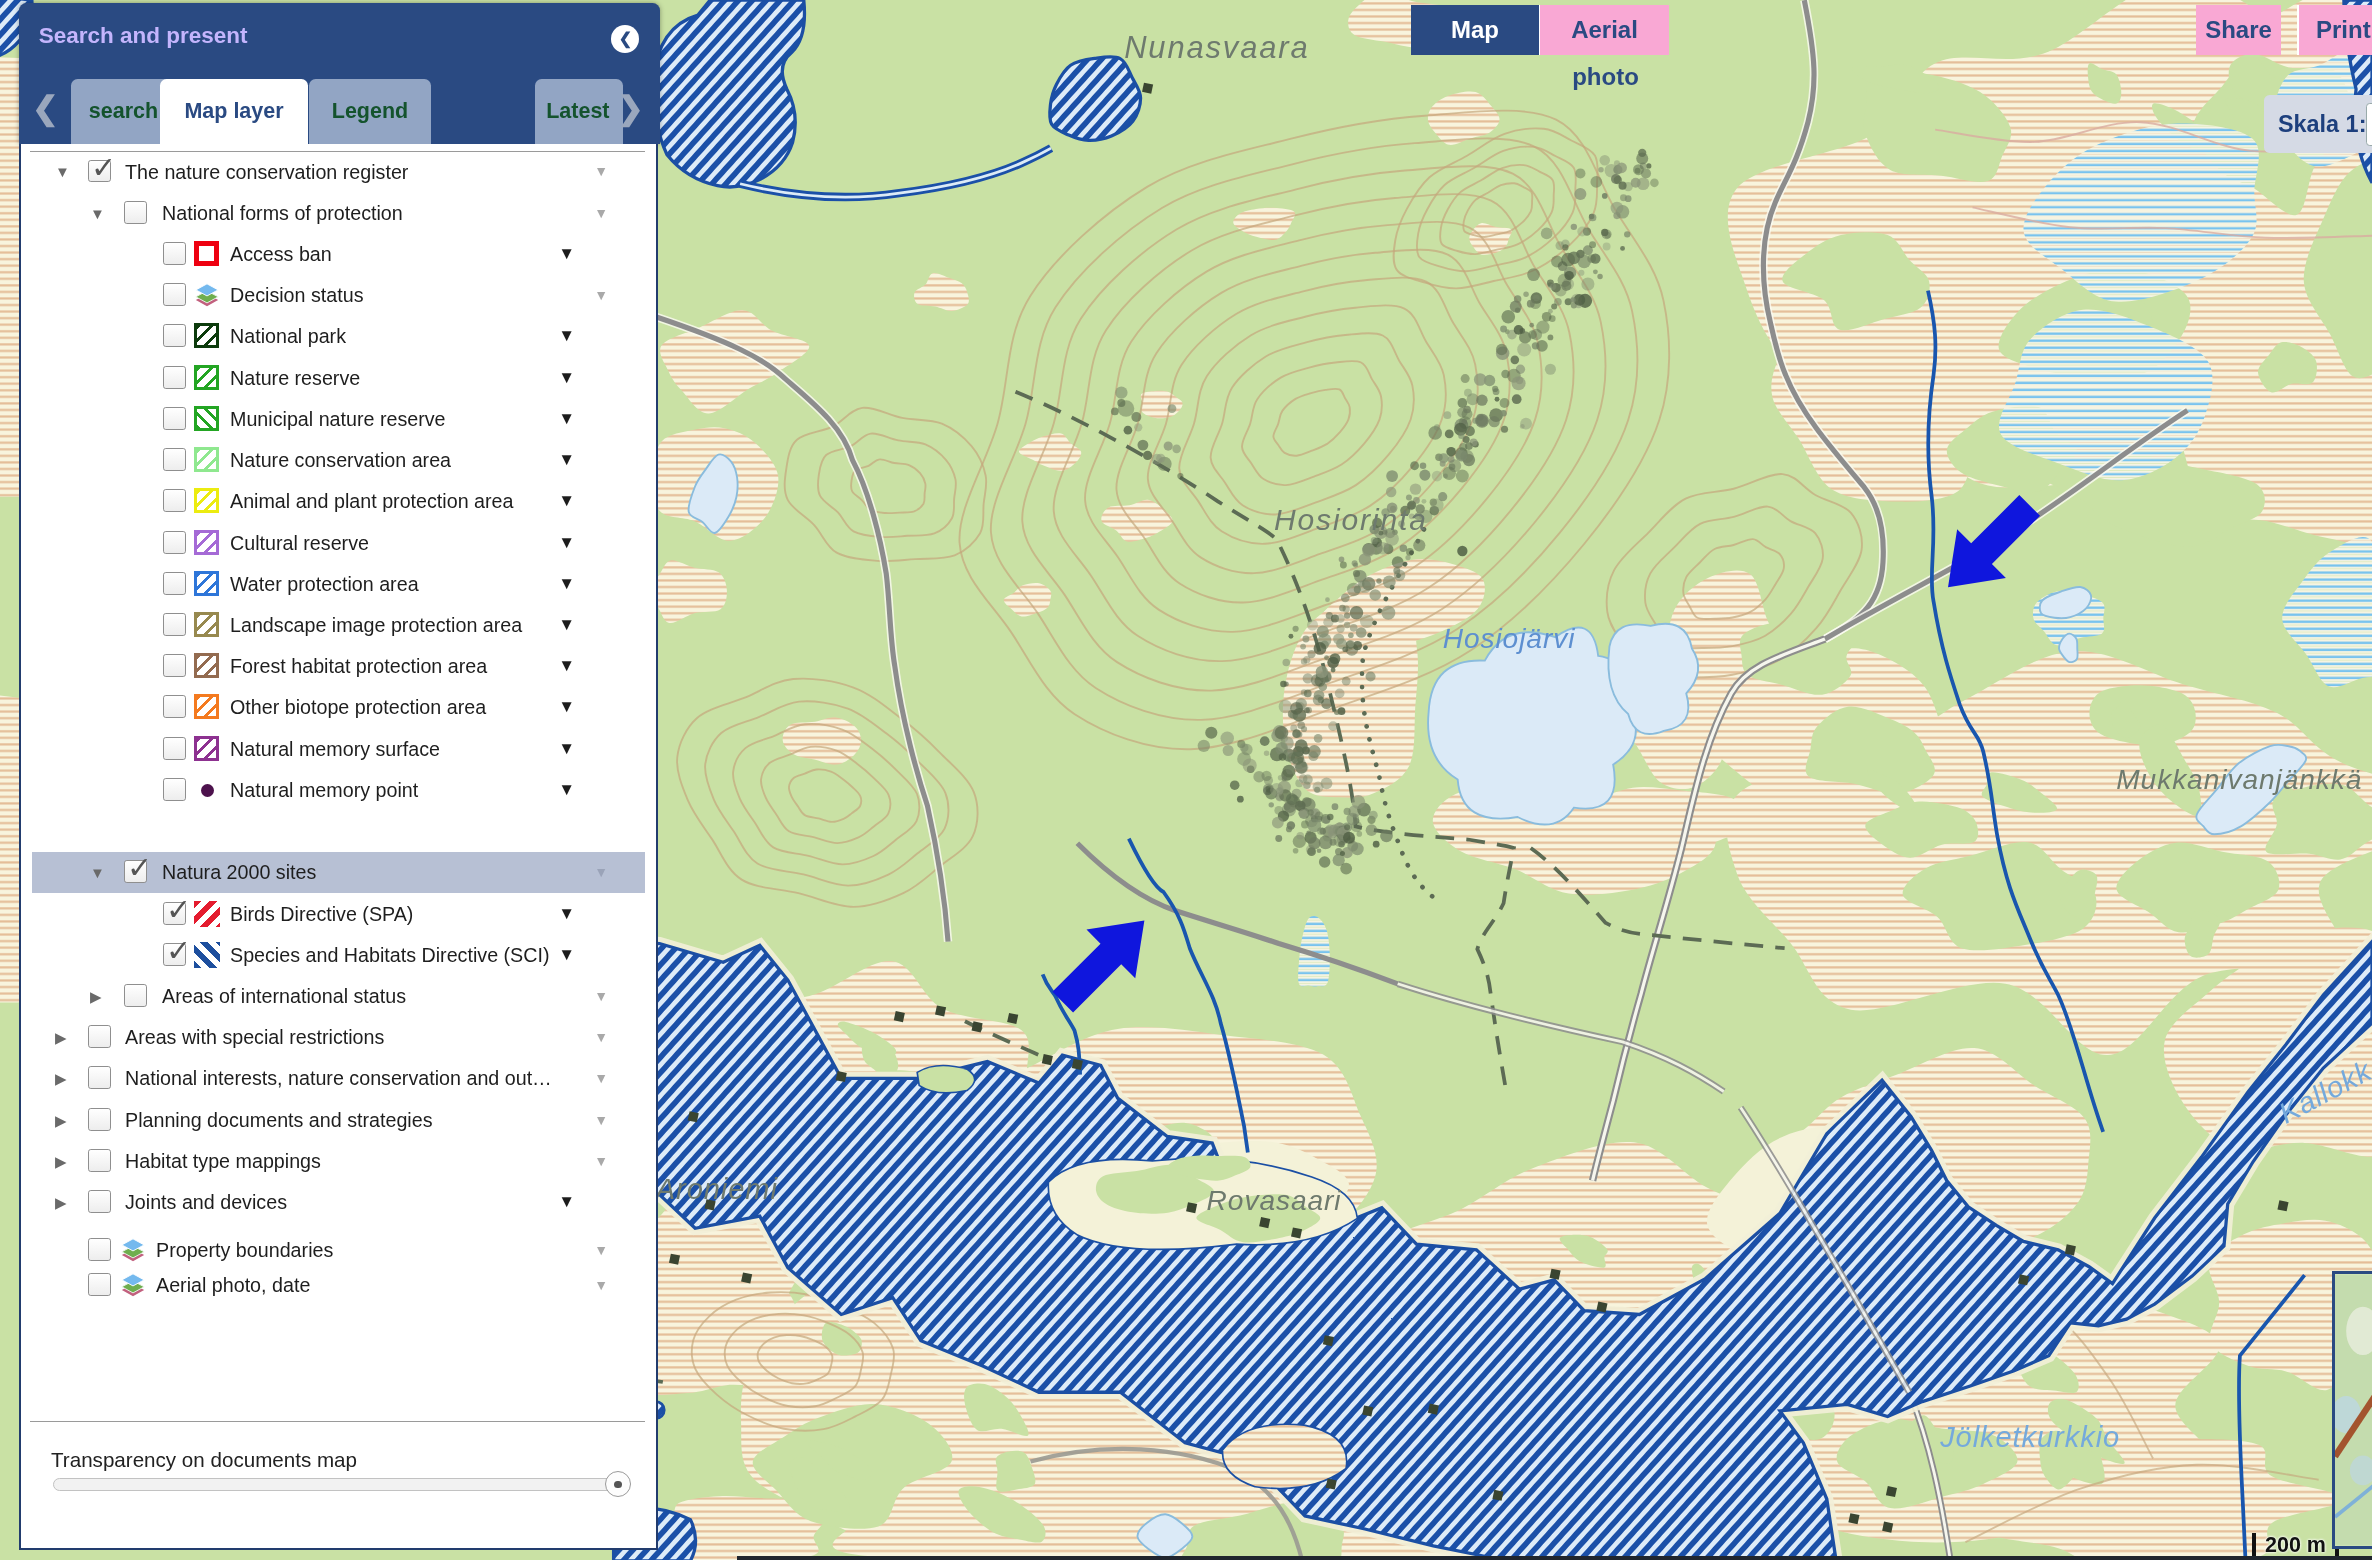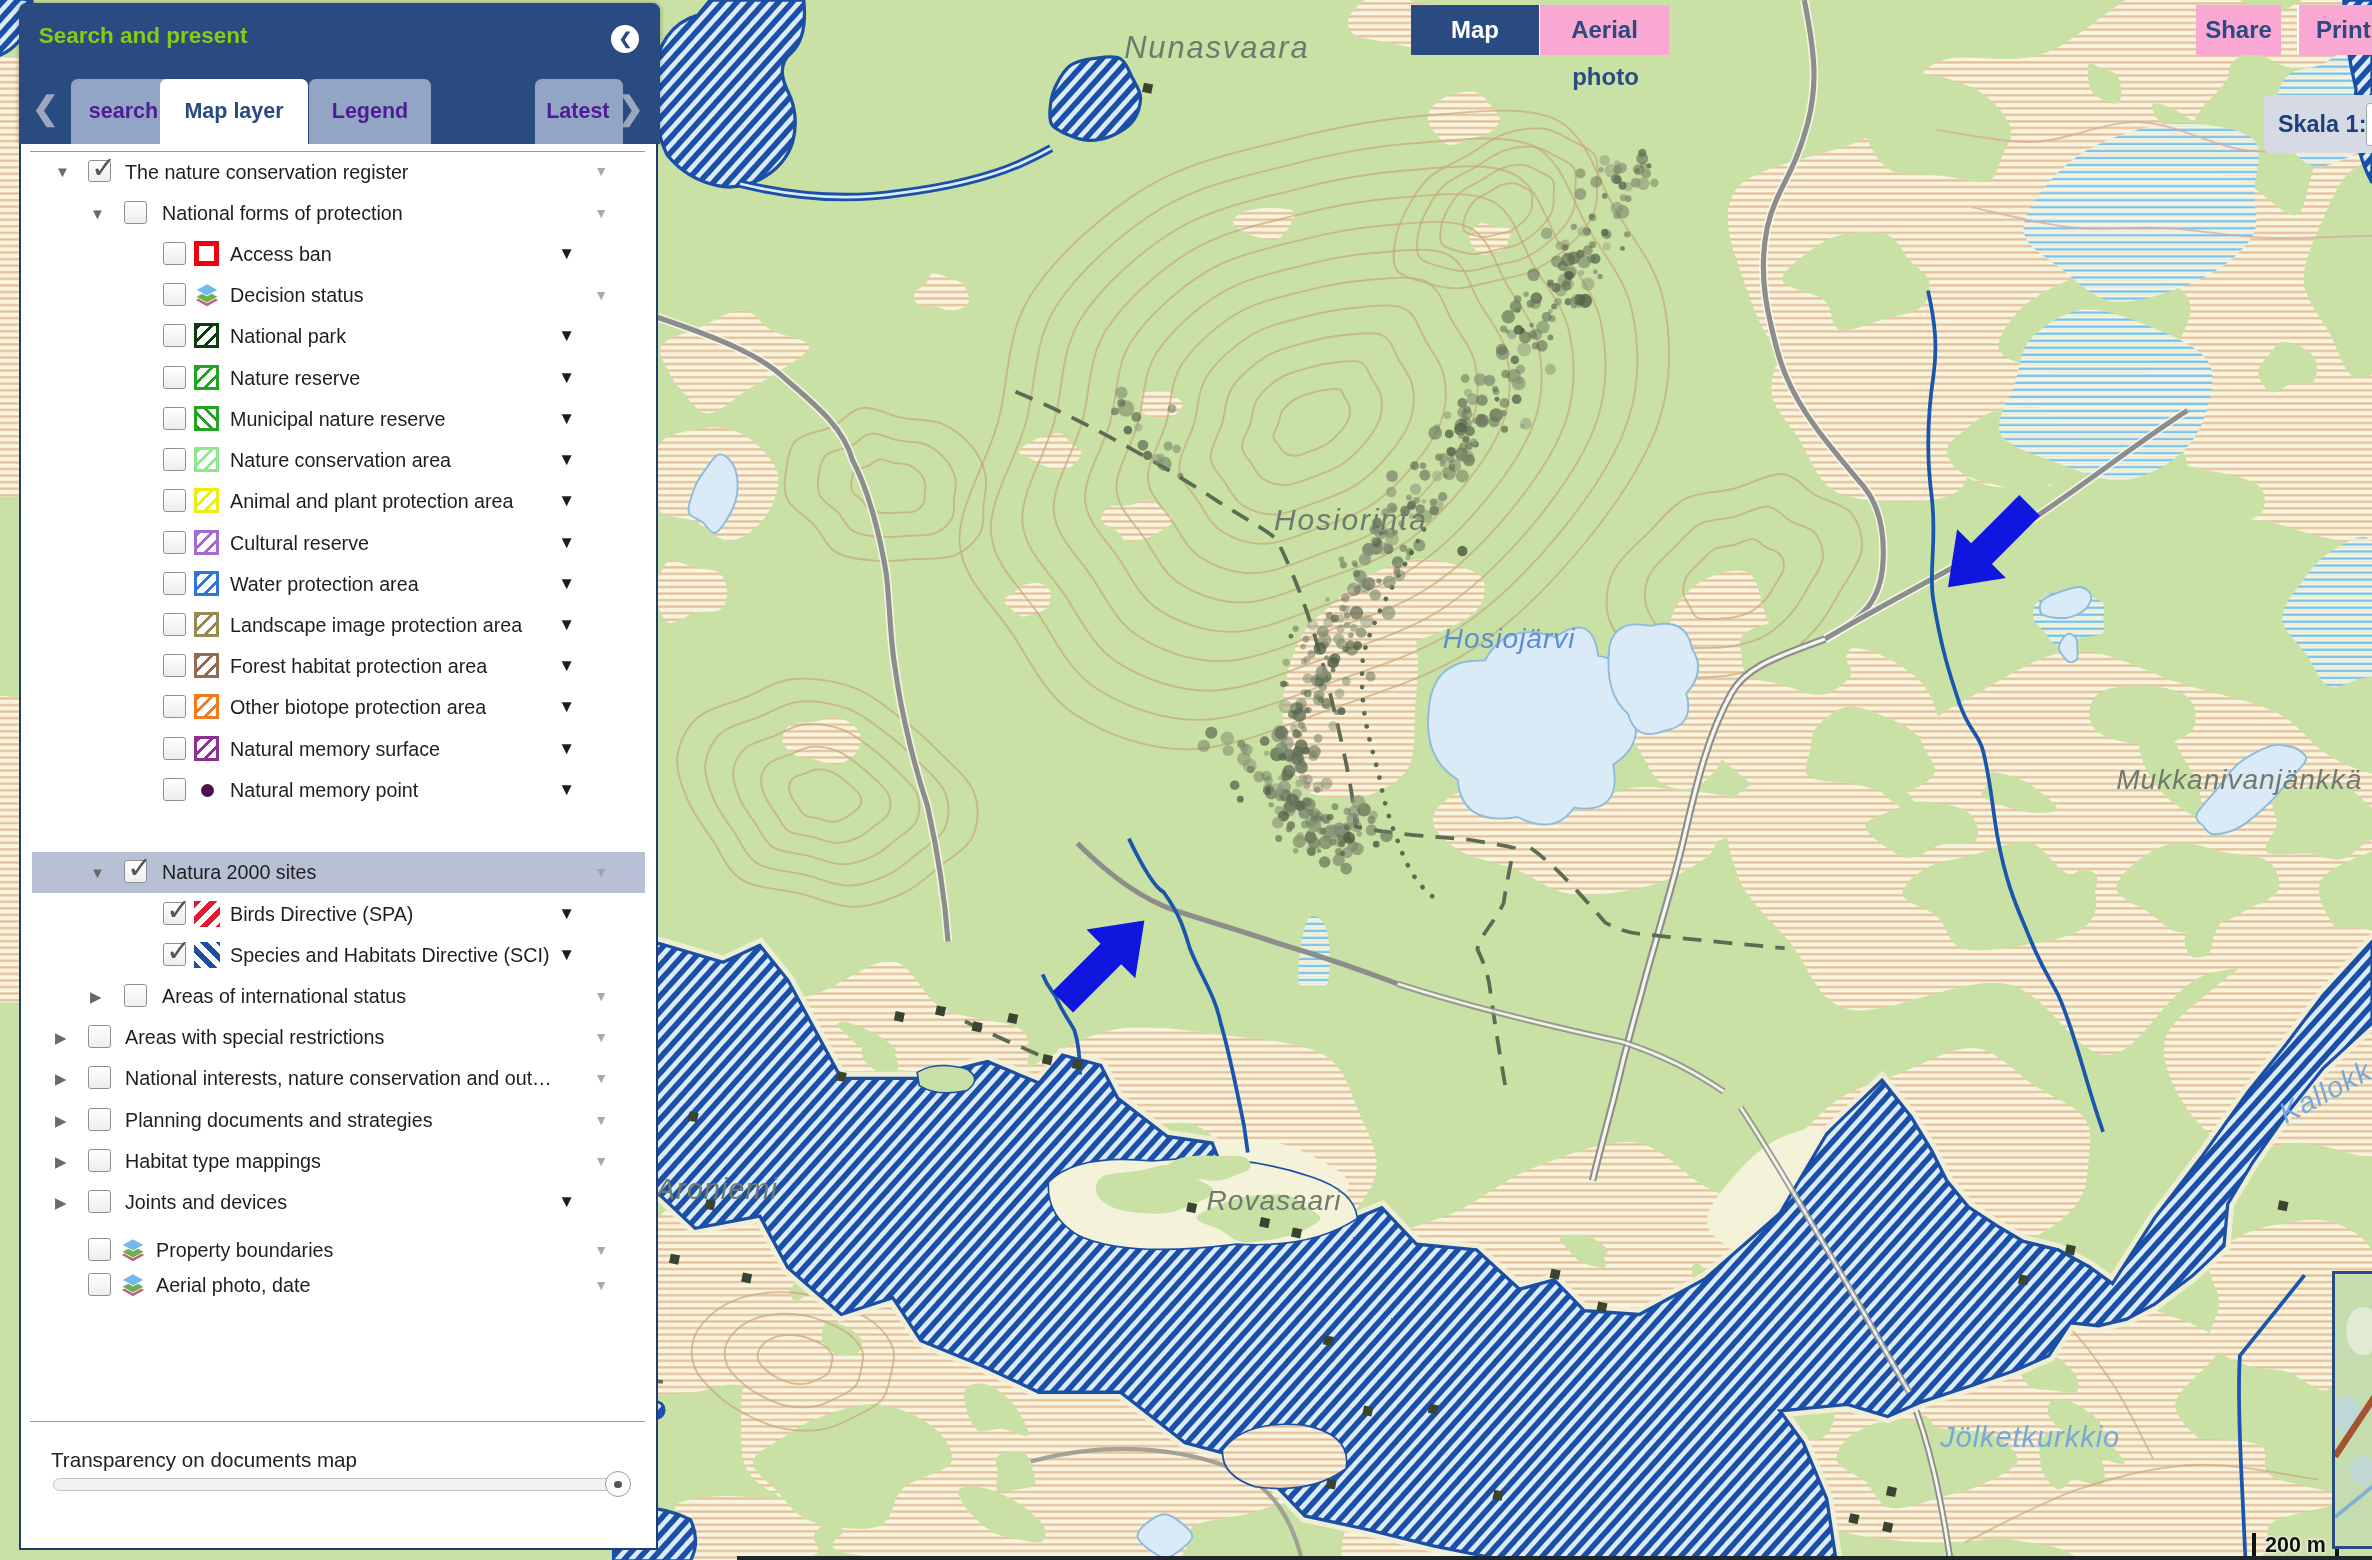--- a/index.html
+++ b/index.html
@@ -1,21 +1,21 @@
 <!DOCTYPE html>
 <html style="font-size:15px"><head><meta charset="utf-8"><style>
 html,body{margin:0;padding:0;}
 body{width:2372px;height:1561px;overflow:hidden;font-family:"Liberation Sans",sans-serif;}
 #stage{position:relative;width:2372px;height:1561px;background:#c9e1a4;overflow:hidden;}
 #stage>svg{position:absolute;left:0;top:0;}
 .panel{position:absolute;left:19px;top:2.8px;width:641px;height:1545px;}
 .phead{position:absolute;left:0;top:0;width:100%;height:141px;background:#2a4a82;border-radius:7.5px 7.5px 0 0;box-shadow:0 0 5.6px rgba(0,0,0,0.35);}
-.ptitle{position:absolute;left:19.7px;top:20.6px;color:#84cc16;font-size:22.5px;font-weight:bold;}
+.ptitle{position:absolute;left:19.7px;top:20.6px;color:#c4b5fd;font-size:22.5px;font-weight:bold;}
 .pcirc{position:absolute;right:20.6px;top:22.5px;width:28px;height:28px;background:#fff;border-radius:50%;color:#2a4a82;font-size:16px;font-weight:bold;text-align:center;line-height:28px;}
-.tab{position:absolute;top:76px;height:65px;background:#92a5c4;border-radius:6.6px 6.6px 0 0;color:#4c1d95;font-weight:bold;font-size:21.5px;text-align:center;line-height:65px;}
+.tab{position:absolute;top:76px;height:65px;background:#92a5c4;border-radius:6.6px 6.6px 0 0;color:#14532d;font-weight:bold;font-size:21.5px;text-align:center;line-height:65px;}
 .tab.active{background:#fff;color:#2a4a82;z-index:2;}
 .tnav{position:absolute;top:86px;color:#9aa7bd;font-size:32px;font-weight:bold;}
 .pbody{position:absolute;left:0;top:141px;width:635px;height:1404px;background:#fff;border-left:2.8px solid #223c6e;border-right:2.8px solid #223c6e;border-bottom:2.8px solid #223c6e;}
 .rule{position:absolute;left:9.4px;width:615px;height:0;border-top:1.9px solid #9a9a9a;}
 .row{position:absolute;left:0;width:635px;height:41px;}
 .hl{position:absolute;left:11.2px;top:0;width:613px;height:41px;background:#b7c0d4;}
 .exp{position:absolute;top:12px;font-size:15px;color:#6a6a6a;}
 .cb{position:absolute;top:8.4px;width:20.6px;height:20.6px;border:1.9px solid #8f8f8f;border-radius:2.8px;background:linear-gradient(#fff,#ededed);}
 .cb i{position:absolute;left:1.9px;top:-11.2px;font-style:normal;font-size:30px;color:#555;}
 .ic{position:absolute;top:7.5px;width:26px;height:26px;}

